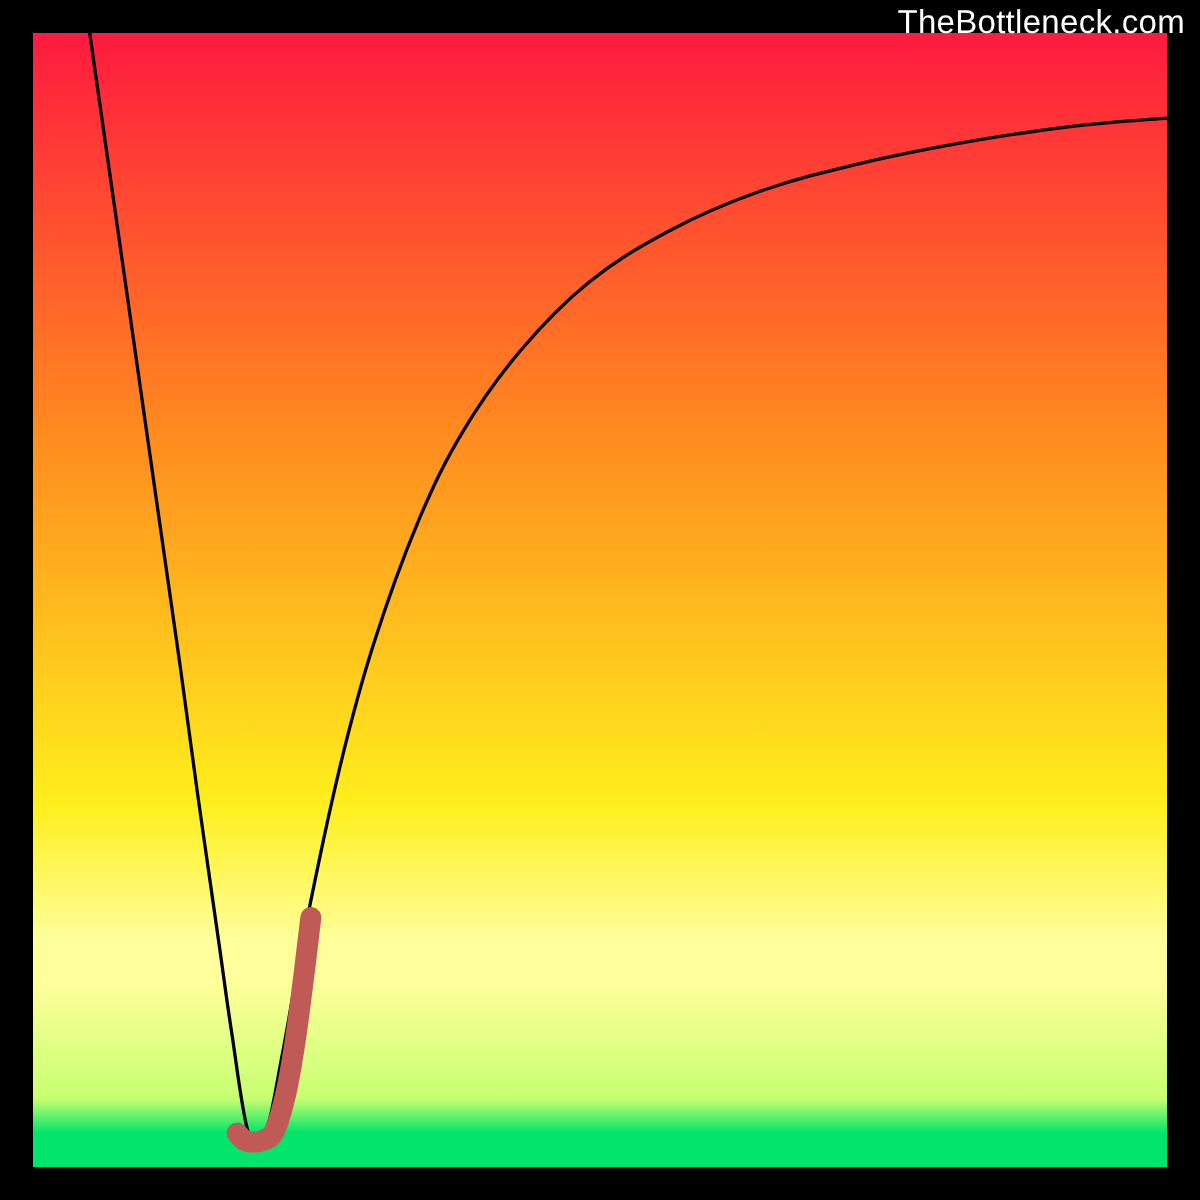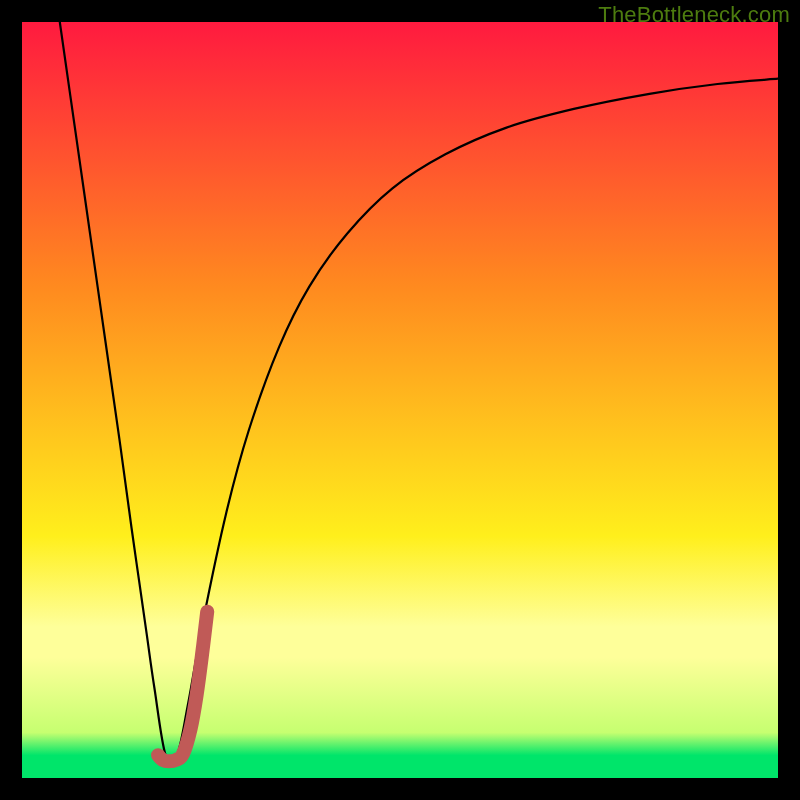--- a/index.html
+++ b/index.html
@@ -30,21 +30,21 @@
     inset: 0;
   }
   .svg-overlay {
     position: absolute;
     inset: 0;
   }
   .watermark {
     position: absolute;
     top: 2px;
     right: 10px;
-    color: #4d7c0f;
+    color: #ffffff;
     font-size: 22px;
     font-weight: 400;
     letter-spacing: 0.2px;
     user-select: none;
   }
 </style>
 </head>
 <body>
 
 <div class="frame">

